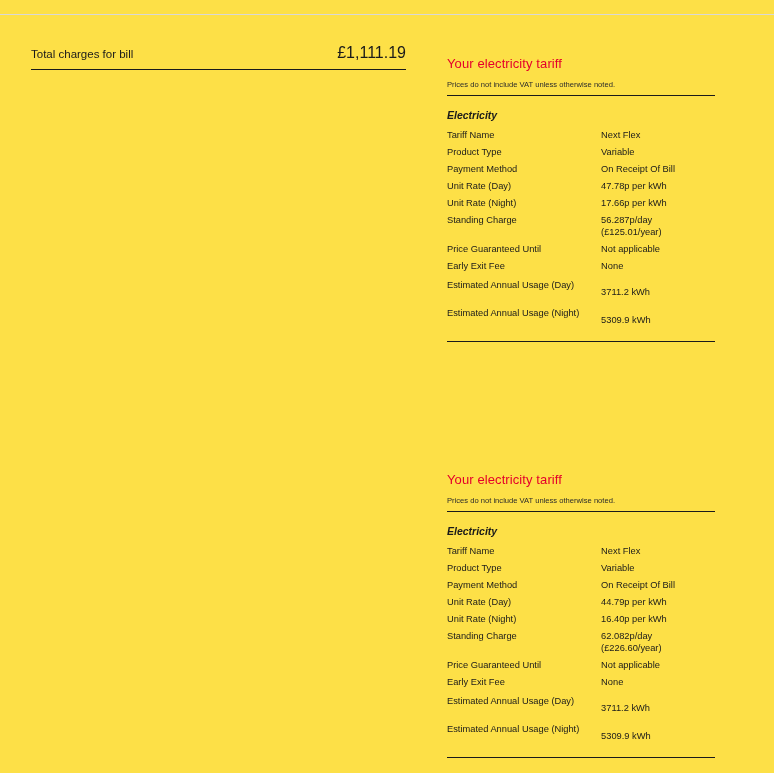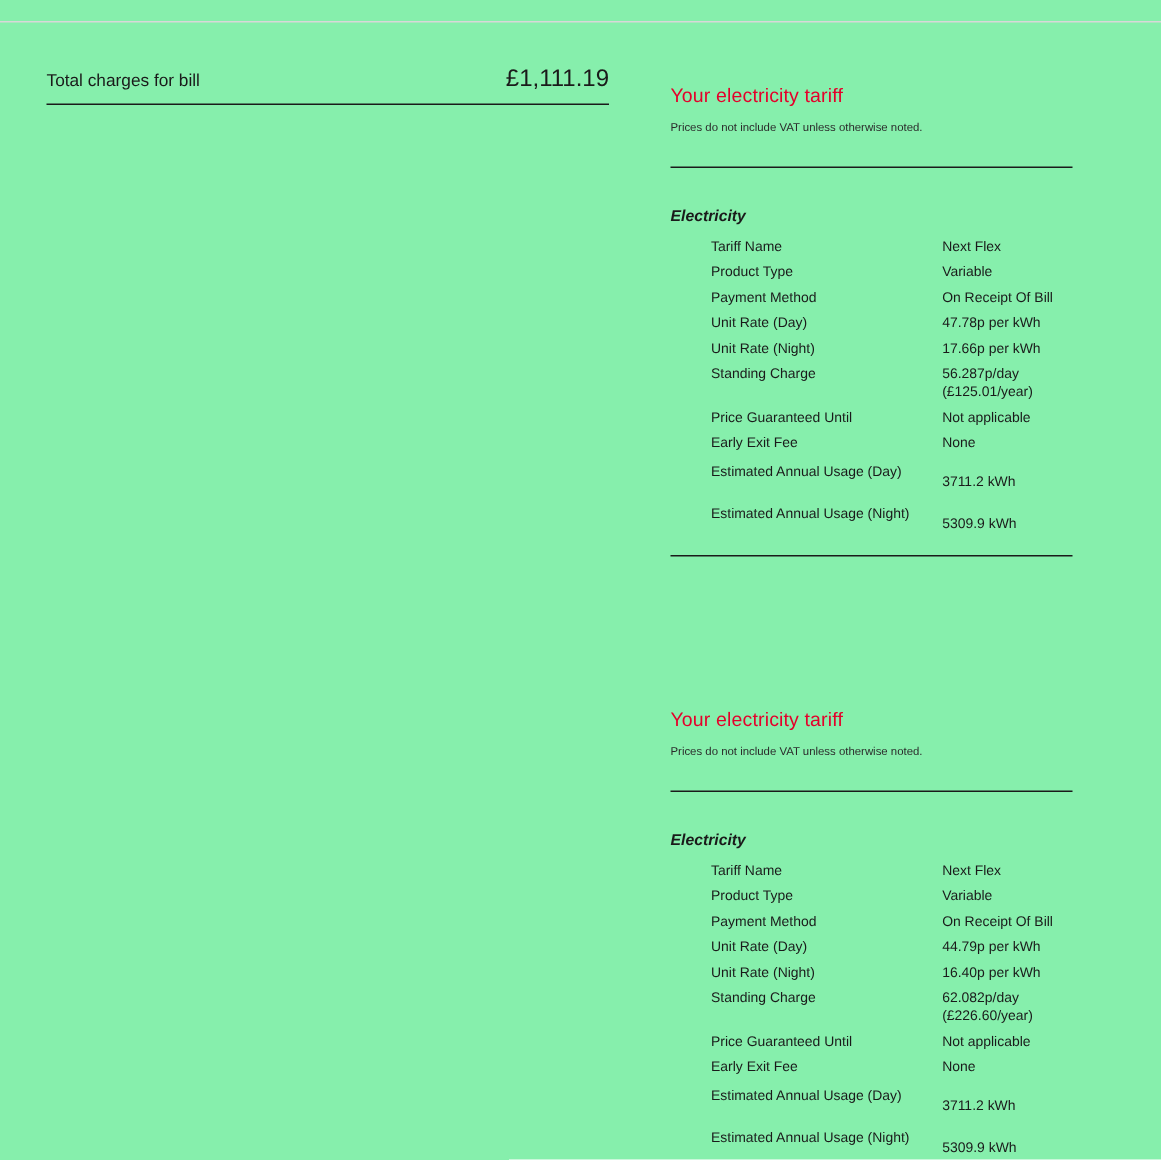--- a/index.html
+++ b/index.html
@@ -12,21 +12,21 @@
     height: 773px;
     font-family: "Liberation Sans", sans-serif;
     color: #1a1a1a;
     position: relative;
     overflow: hidden;
   }
   .page {
     position: relative;
     width: 774px;
     height: 773px;
-    background: #86efac;
+    background: #fde047;
   }
   
   .top-rule {
     position: absolute;
     left: 0;
     top: 14px;
     width: 774px;
     height: 1px;
     background: #d8d8d8;
   }
@@ -61,34 +61,33 @@
   .tariff-title {
     color: #e4002b;
     font-size: 13px;
     font-weight: normal;
     margin: 12px 0 9px 0;
     letter-spacing: 0.1px;
   }
   .vat-note {
     font-size: 7.6px;
     color: #2b2b2b;
-    padding-bottom: 22px;
+    padding-bottom: 6px;
     border-bottom: 1.5px solid #1a1a1a;
-    margin-bottom: 26px;
+    margin-bottom: 13px;
   }
   .fuel-heading {
     font-size: 10.5px;
     font-weight: bold;
     margin-bottom: 6px;
     font-style: italic;
   }
   .kv-table {
     width: 100%;
     border-collapse: collapse;
-    margin-left: 27px;
   }
   .kv-table td {
     font-size: 9.3px;
     color: #1a1a1a;
     padding: 2.6px 0;
     vertical-align: top;
     line-height: 1.28;
   }
   .kv-table td.k {
     width: 152px;

